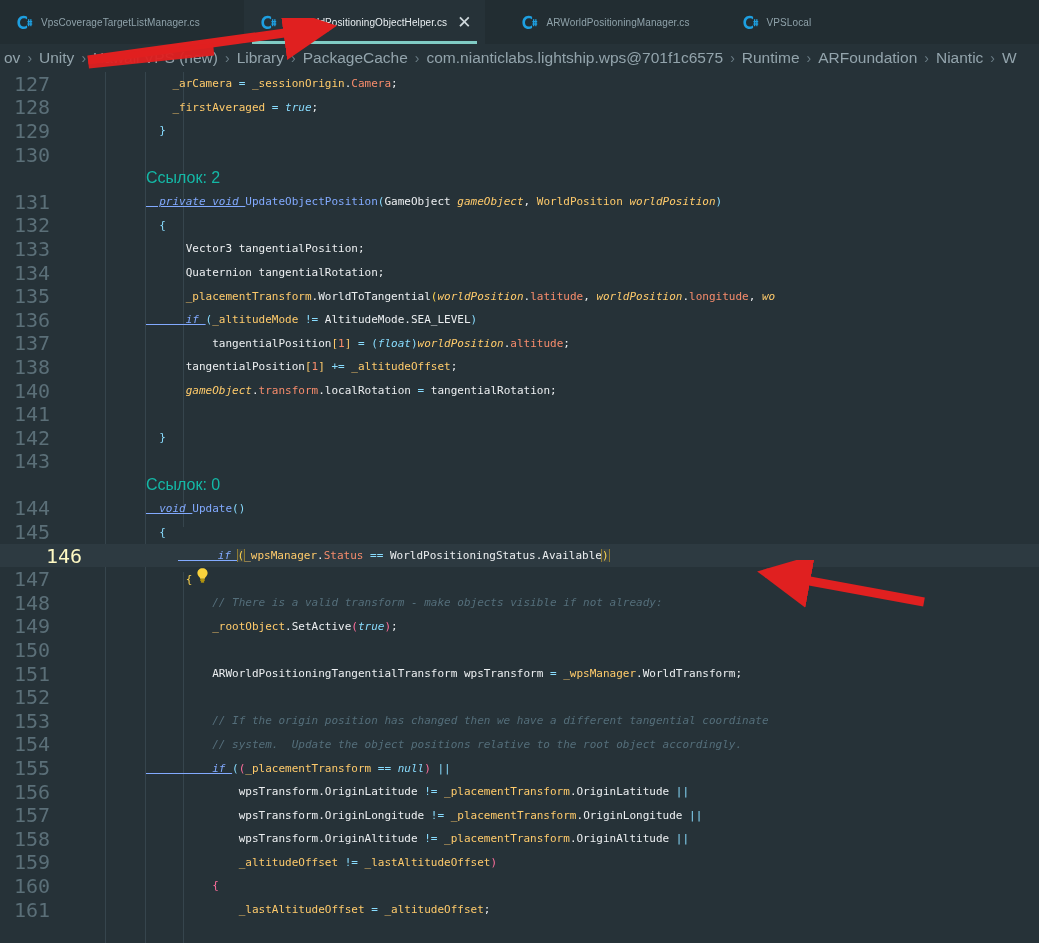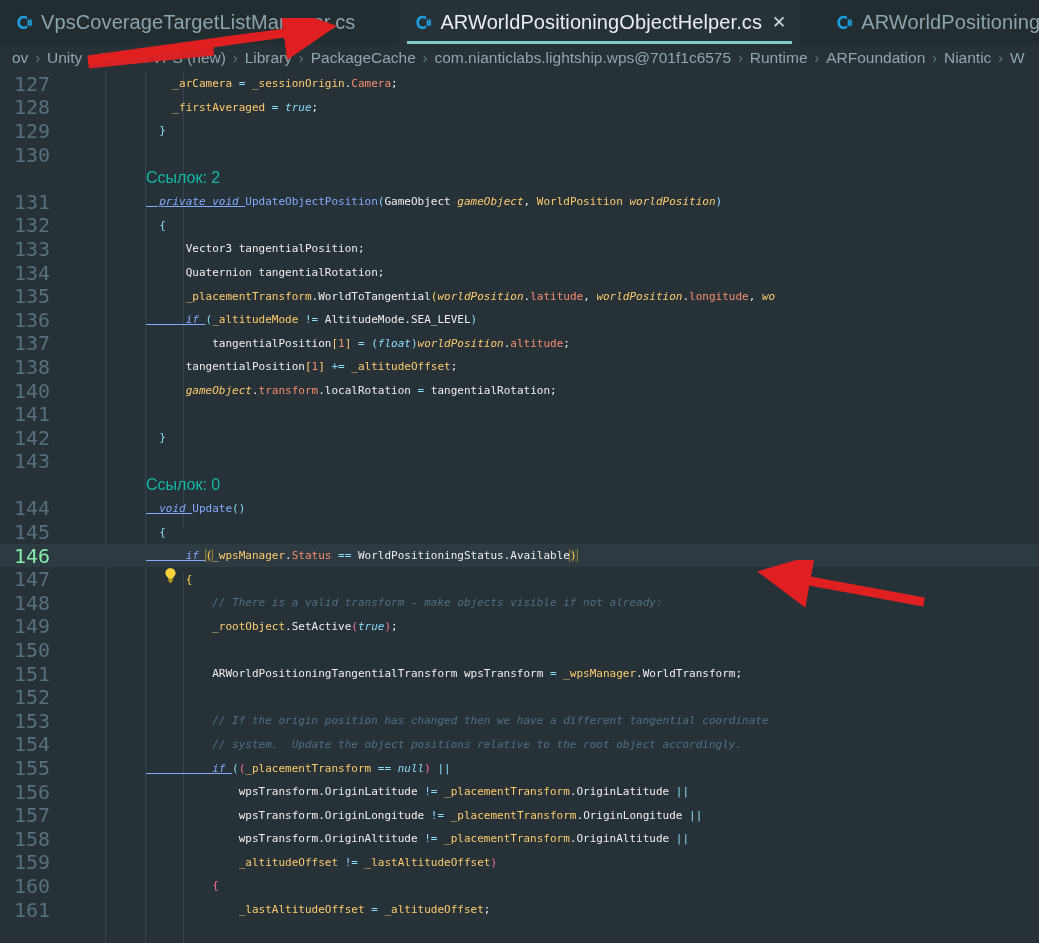--- a/index.html
+++ b/index.html
@@ -38,21 +38,21 @@
     gap: 8px;
     padding: 0 14px;
     height: 44px;
     box-sizing: border-box;
     position: relative;
     flex: 0 0 auto;
     cursor: pointer;
   }
   .tab .tab-label {
     font-family: "Liberation Sans", sans-serif;
-    font-size: 20px;
+    font-size: 10px;
     color: #8fa2aa;
     letter-spacing: .1px;
   }
   .tab.active { background: #263238; }
   .tab.active .tab-label { color: #e8eef1; }
   .tab.active::after {
     content: "";
     position: absolute;
     left: 8px; right: 8px; bottom: 0;
     height: 3px;
@@ -73,21 +73,21 @@
     margin-left: 2px;
     cursor: pointer;
   }
 
   
   .breadcrumb {
     height: 28px;
     background: #263238;
     display: flex;
     align-items: center;
-    padding-left: 12px;
+    padding-left: 4px;
     font-family: "Liberation Sans", sans-serif;
     font-size: 15.5px;
     color: #8c9ba3;
     white-space: nowrap;
     overflow: hidden;
     position: relative;
     text-align: right;
   }
   .crumb { color: #93a4ac; cursor: pointer; }
   .crumb.redacted { position: relative; }
@@ -116,21 +116,21 @@
     width: 58px;
     text-align: right;
     padding-right: 8px;
     box-sizing: border-box;
     font-family: "DejaVu Sans Mono", monospace;
     font-size: 20px;
     color: #5b6f78;
     flex: 0 0 auto;
     user-select: none;
   }
-  .row.hl .gutter-num { color: #86efac; }
+  .row.hl .gutter-num { color: #fef9c3; margin-left: 32px; }
   .gutter-icons {
     width: 40px;
     flex: 0 0 auto;
     position: relative;
     height: 100%;
   }
   .gutter-pad {
     width: 48px;
     flex: 0 0 auto;
     position: relative;

